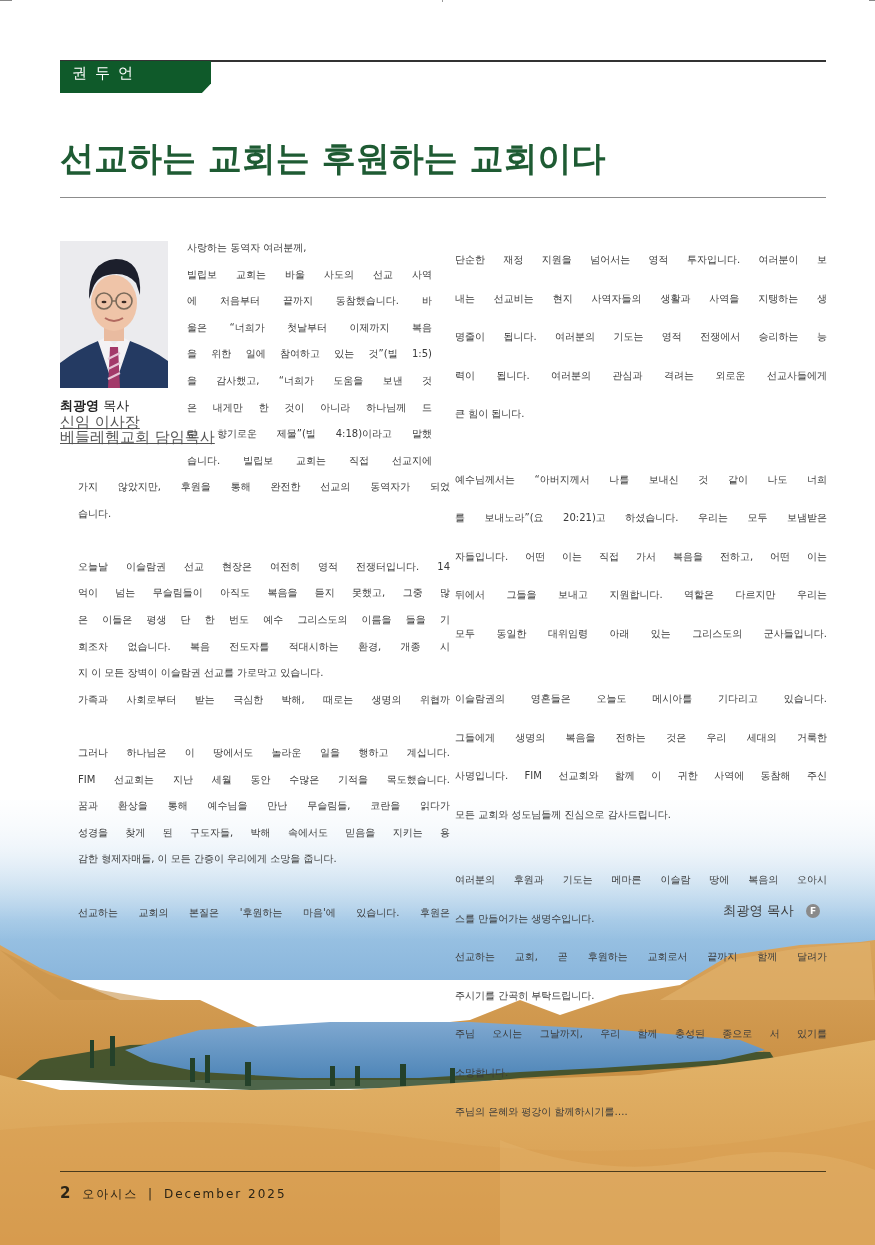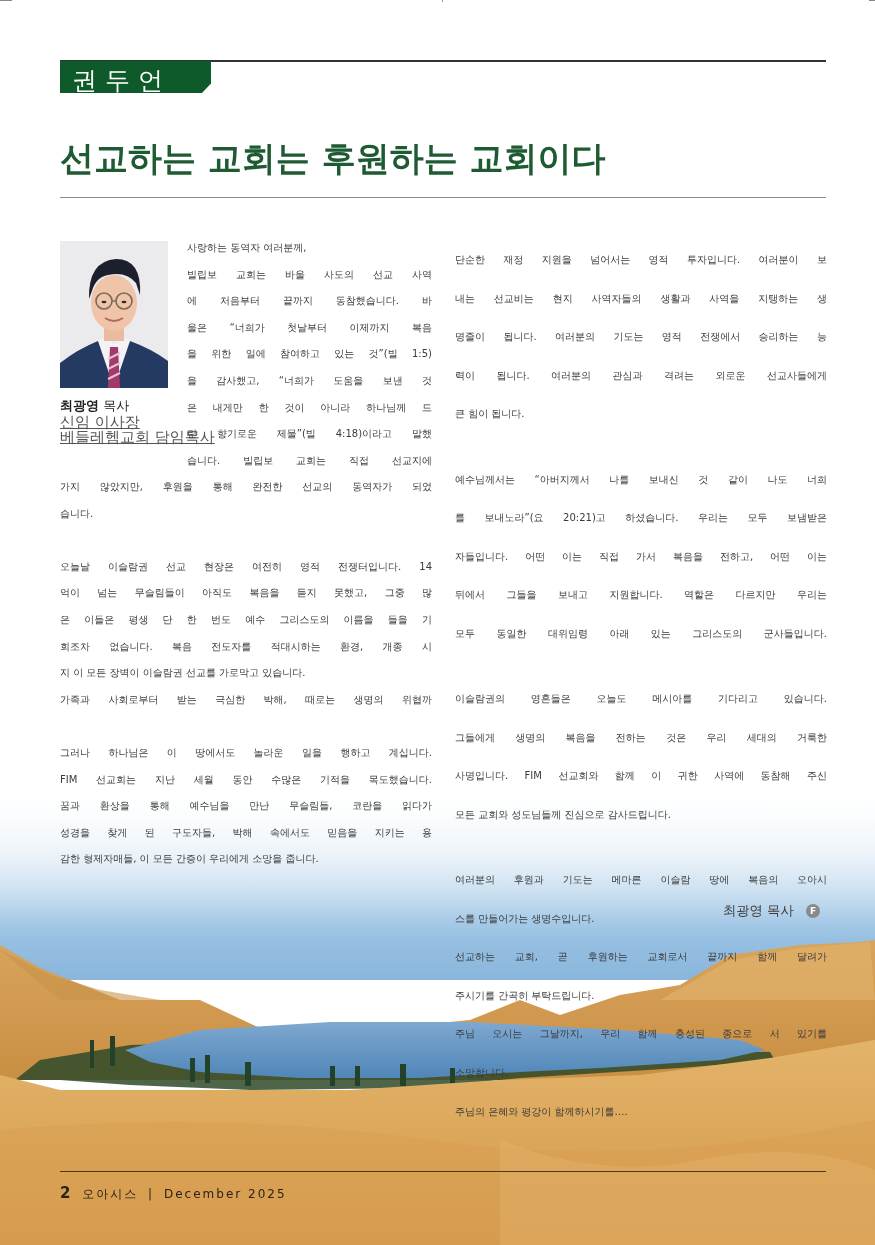--- a/index.html
+++ b/index.html
@@ -15,21 +15,21 @@
 
   .content { position: absolute; left: 0; top: 0; width: 875px; height: 1245px; z-index: 2; }
 
   .crop-mark-l { position: absolute; left: 0; top: 0; width: 12px; height: 1px; background: #888; }
   .crop-mark-r { position: absolute; right: 0; top: 0; width: 6px; height: 1px; background: #888; }
   .crop-mark-c { position: absolute; left: 442px; top: 0; width: 1px; height: 2px; background: #999; }
 
   .top-rule { position: absolute; left: 60px; top: 60px; width: 766px; height: 2px; background: #333; }
   .section-tag { position: absolute; left: 60px; top: 61px; width: 151px; height: 32px; background: #0f5a2a;
     clip-path: polygon(0 0, 100% 0, 100% 70%, 94% 100%, 0 100%); }
-  .section-tag span { position: absolute; left: 12px; top: 3px; font-size: 25px; color: #ffffff; letter-spacing: 8px; font-family: "DejaVu Sans", sans-serif; }
+  .section-tag span { position: absolute; left: 12px; top: 3px; font-size: 15px; color: #ffffff; letter-spacing: 8px; font-family: "DejaVu Sans", sans-serif; }
 
   .headline { position: absolute; left: 60px; top: 136px; font-family: "DejaVu Serif", "Liberation Serif", serif;
     font-size: 34px; color: #1e5b33; letter-spacing: 0px; white-space: nowrap; }
   .title-rule { position: absolute; left: 60px; top: 197px; width: 766px; height: 1px; background: #8c8c8c; }
 
   .portrait { position: absolute; left: 60px; top: 241px; width: 108px; height: 147px; overflow: hidden; background: #e9e9ec; }
   .author-block { position: absolute; left: 60px; top: 397px; width: 125px; }
   .author-name { font-size: 13px; color: #222; line-height: 18px; white-space: nowrap; }
   .author-name b { font-weight: bold; }
   .author-role { font-size: 15px; color: #555; line-height: 15px; white-space: nowrap; text-decoration: underline; }
@@ -161,37 +161,38 @@
     <div>빌립보 교회는 바울 사도의 선교 사역</div>
     <div>에 처음부터 끝까지 동참했습니다. 바</div>
     <div>울은 “너희가 첫날부터 이제까지 복음</div>
     <div>을 위한 일에 참여하고 있는 것”(빌 1:5)</div>
     <div>을 감사했고, “너희가 도움을 보낸 것</div>
     <div>은 내게만 한 것이 아니라 하나님께 드</div>
     <div>린 향기로운 제물”(빌 4:18)이라고 말했</div>
     <div>습니다. 빌립보 교회는 직접 선교지에</div>
   </div>
 
-  <div class="col full-lines" style="top:474px;">
+  <div class="col full-lines" style="top:474px;margin-left:18px;">
     <div>가지 않았지만, 후원을 통해 완전한 선교의 동역자가 되었</div>
     <div style="text-align-last:left;">습니다.</div>
     <div class="gap"></div>
     <div>오늘날 이슬람권 선교 현장은 여전히 영적 전쟁터입니다. 14</div>
     <div>억이 넘는 무슬림들이 아직도 복음을 듣지 못했고, 그중 많</div>
     <div>은 이들은 평생 단 한 번도 예수 그리스도의 이름을 들을 기</div>
     <div>회조차 없습니다. 복음 전도자를 적대시하는 환경, 개종 시</div>
     <div style="text-align-last:left;">지 이 모든 장벽이 이슬람권 선교를 가로막고 있습니다.</div>
     <div>가족과 사회로부터 받는 극심한 박해, 때로는 생명의 위협까</div>
     <div class="gap"></div>
     <div>그러나 하나님은 이 땅에서도 놀라운 일을 행하고 계십니다.</div>
     <div>FIM 선교회는 지난 세월 동안 수많은 기적을 목도했습니다.</div>
     <div>꿈과 환상을 통해 예수님을 만난 무슬림들, 코란을 읽다가</div>
     <div>성경을 찾게 된 구도자들, 박해 속에서도 믿음을 지키는 용</div>
     <div style="text-align-last:left;">감한 형제자매들, 이 모든 간증이 우리에게 소망을 줍니다.</div>
     <div class="gap"></div>
+    <div>선교하는 교회의 본질은 '후원하는 마음'에 있습니다. 후원은</div>
   </div>
 
   <div class="col col-right">
     <div class="ln j">단순한 재정 지원을 넘어서는 영적 투자입니다. 여러분이 보</div>
     <div class="ln j">내는 선교비는 현지 사역자들의 생활과 사역을 지탱하는 생</div>
     <div class="ln j">명줄이 됩니다. 여러분의 기도는 영적 전쟁에서 승리하는 능</div>
     <div class="ln j">력이 됩니다. 여러분의 관심과 격려는 외로운 선교사들에게</div>
     <div class="ln">큰 힘이 됩니다.</div>
     <div class="gap"></div>
     <div class="ln j">예수님께서는 “아버지께서 나를 보내신 것 같이 나도 너희</div>

